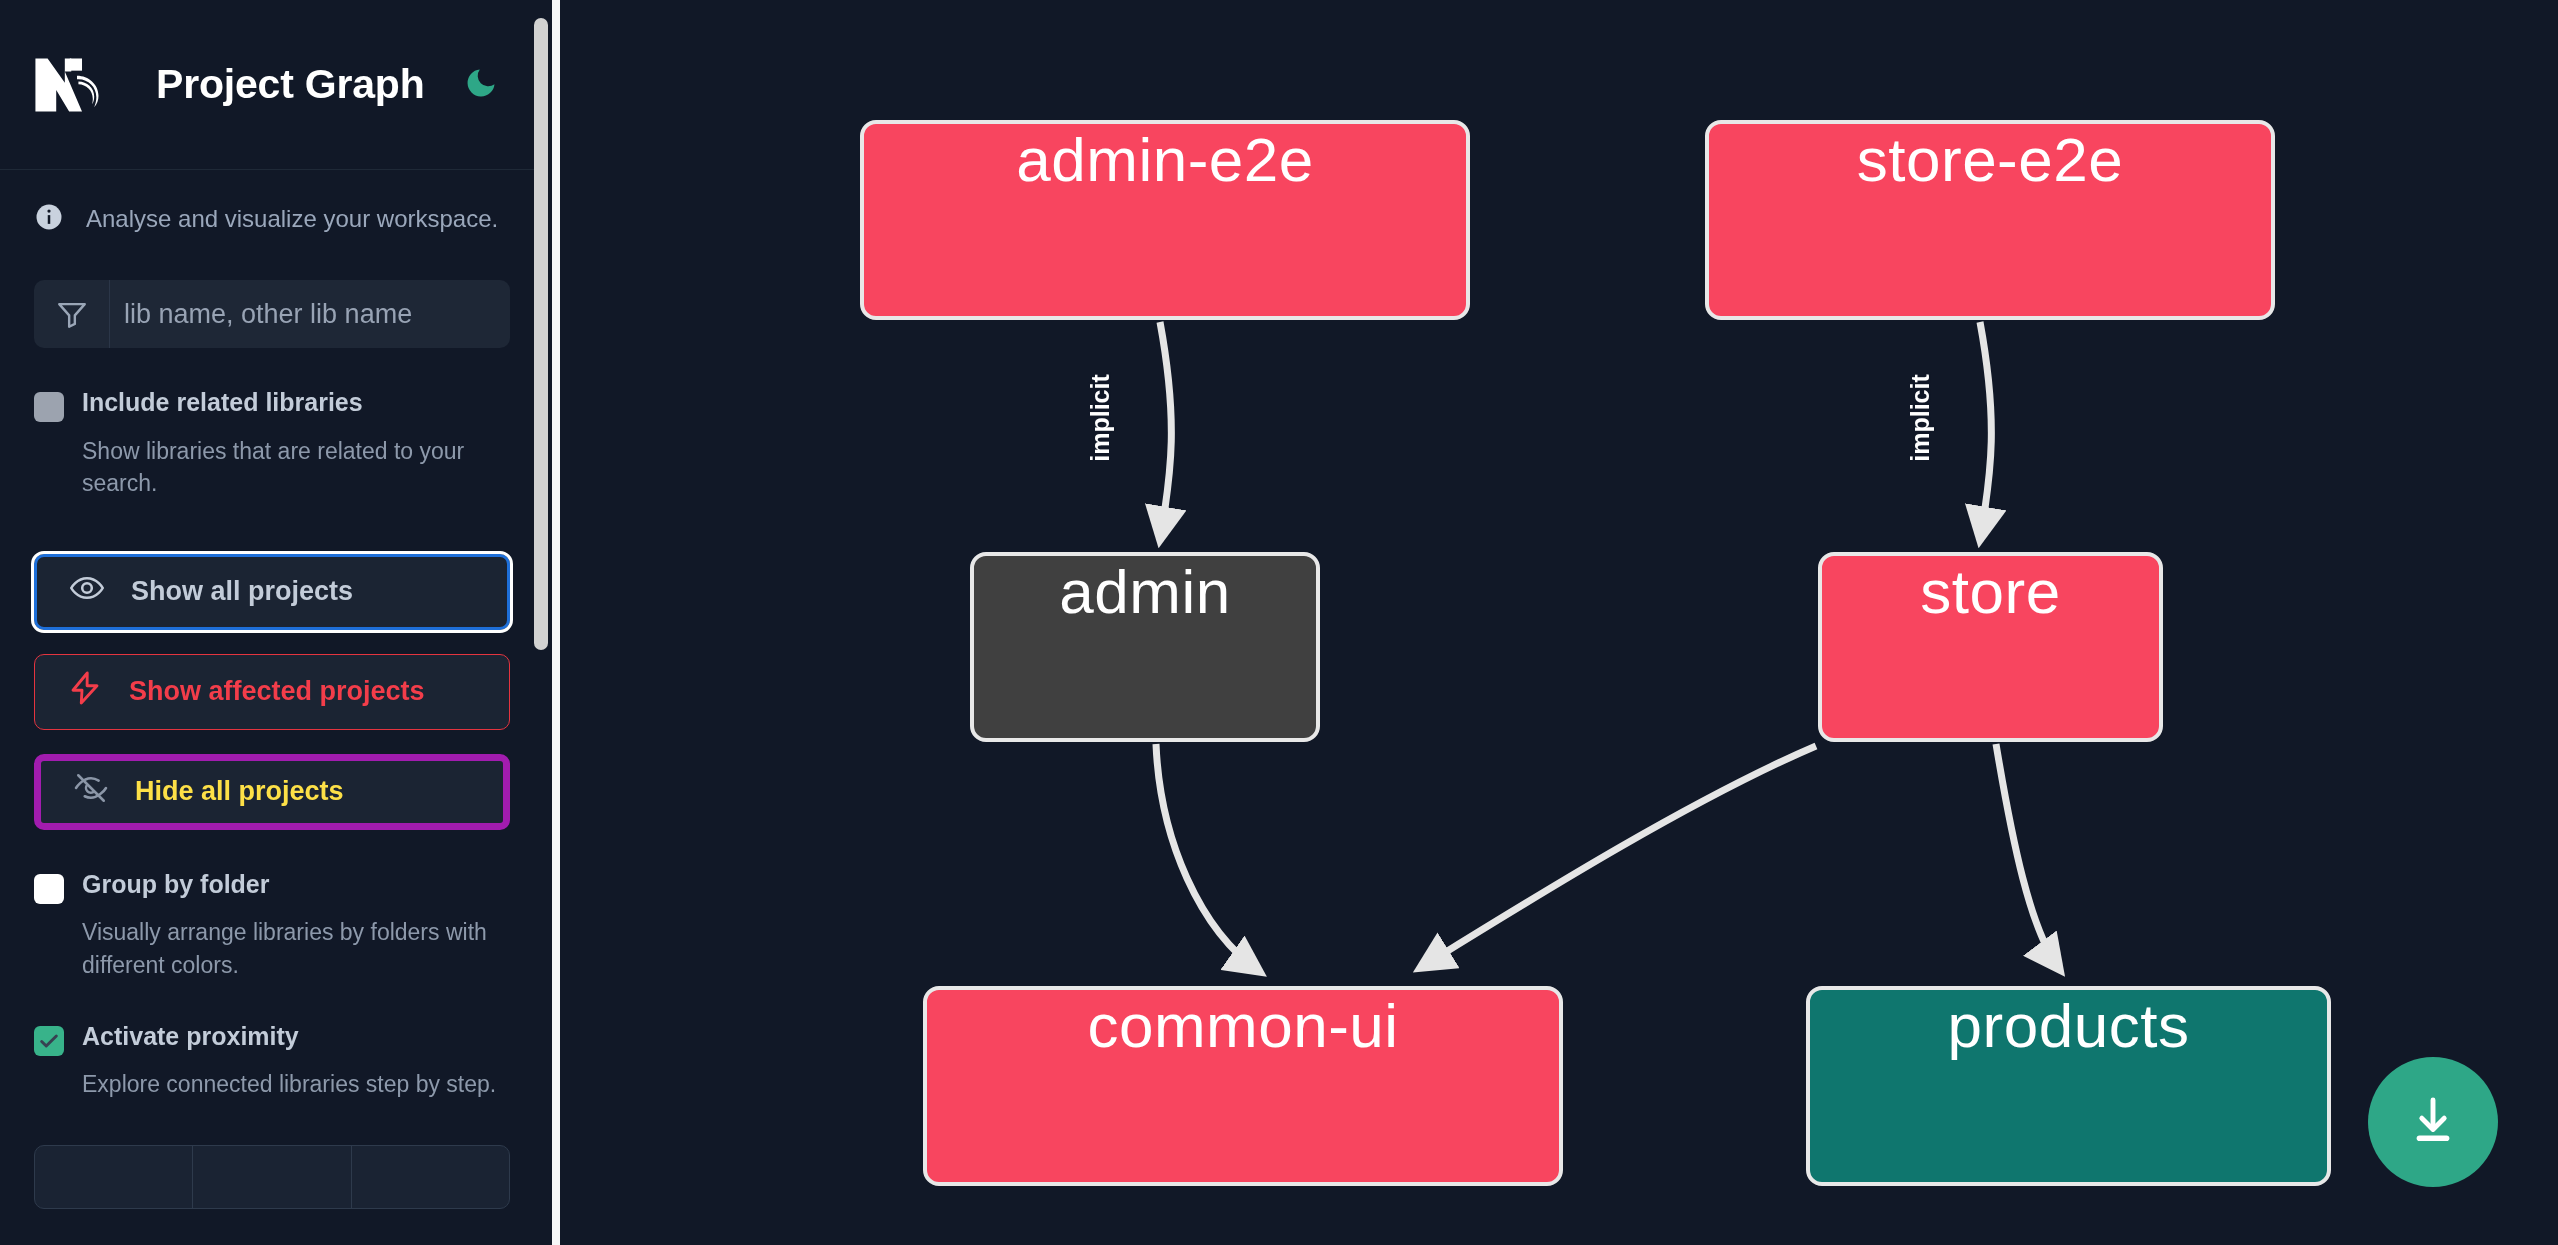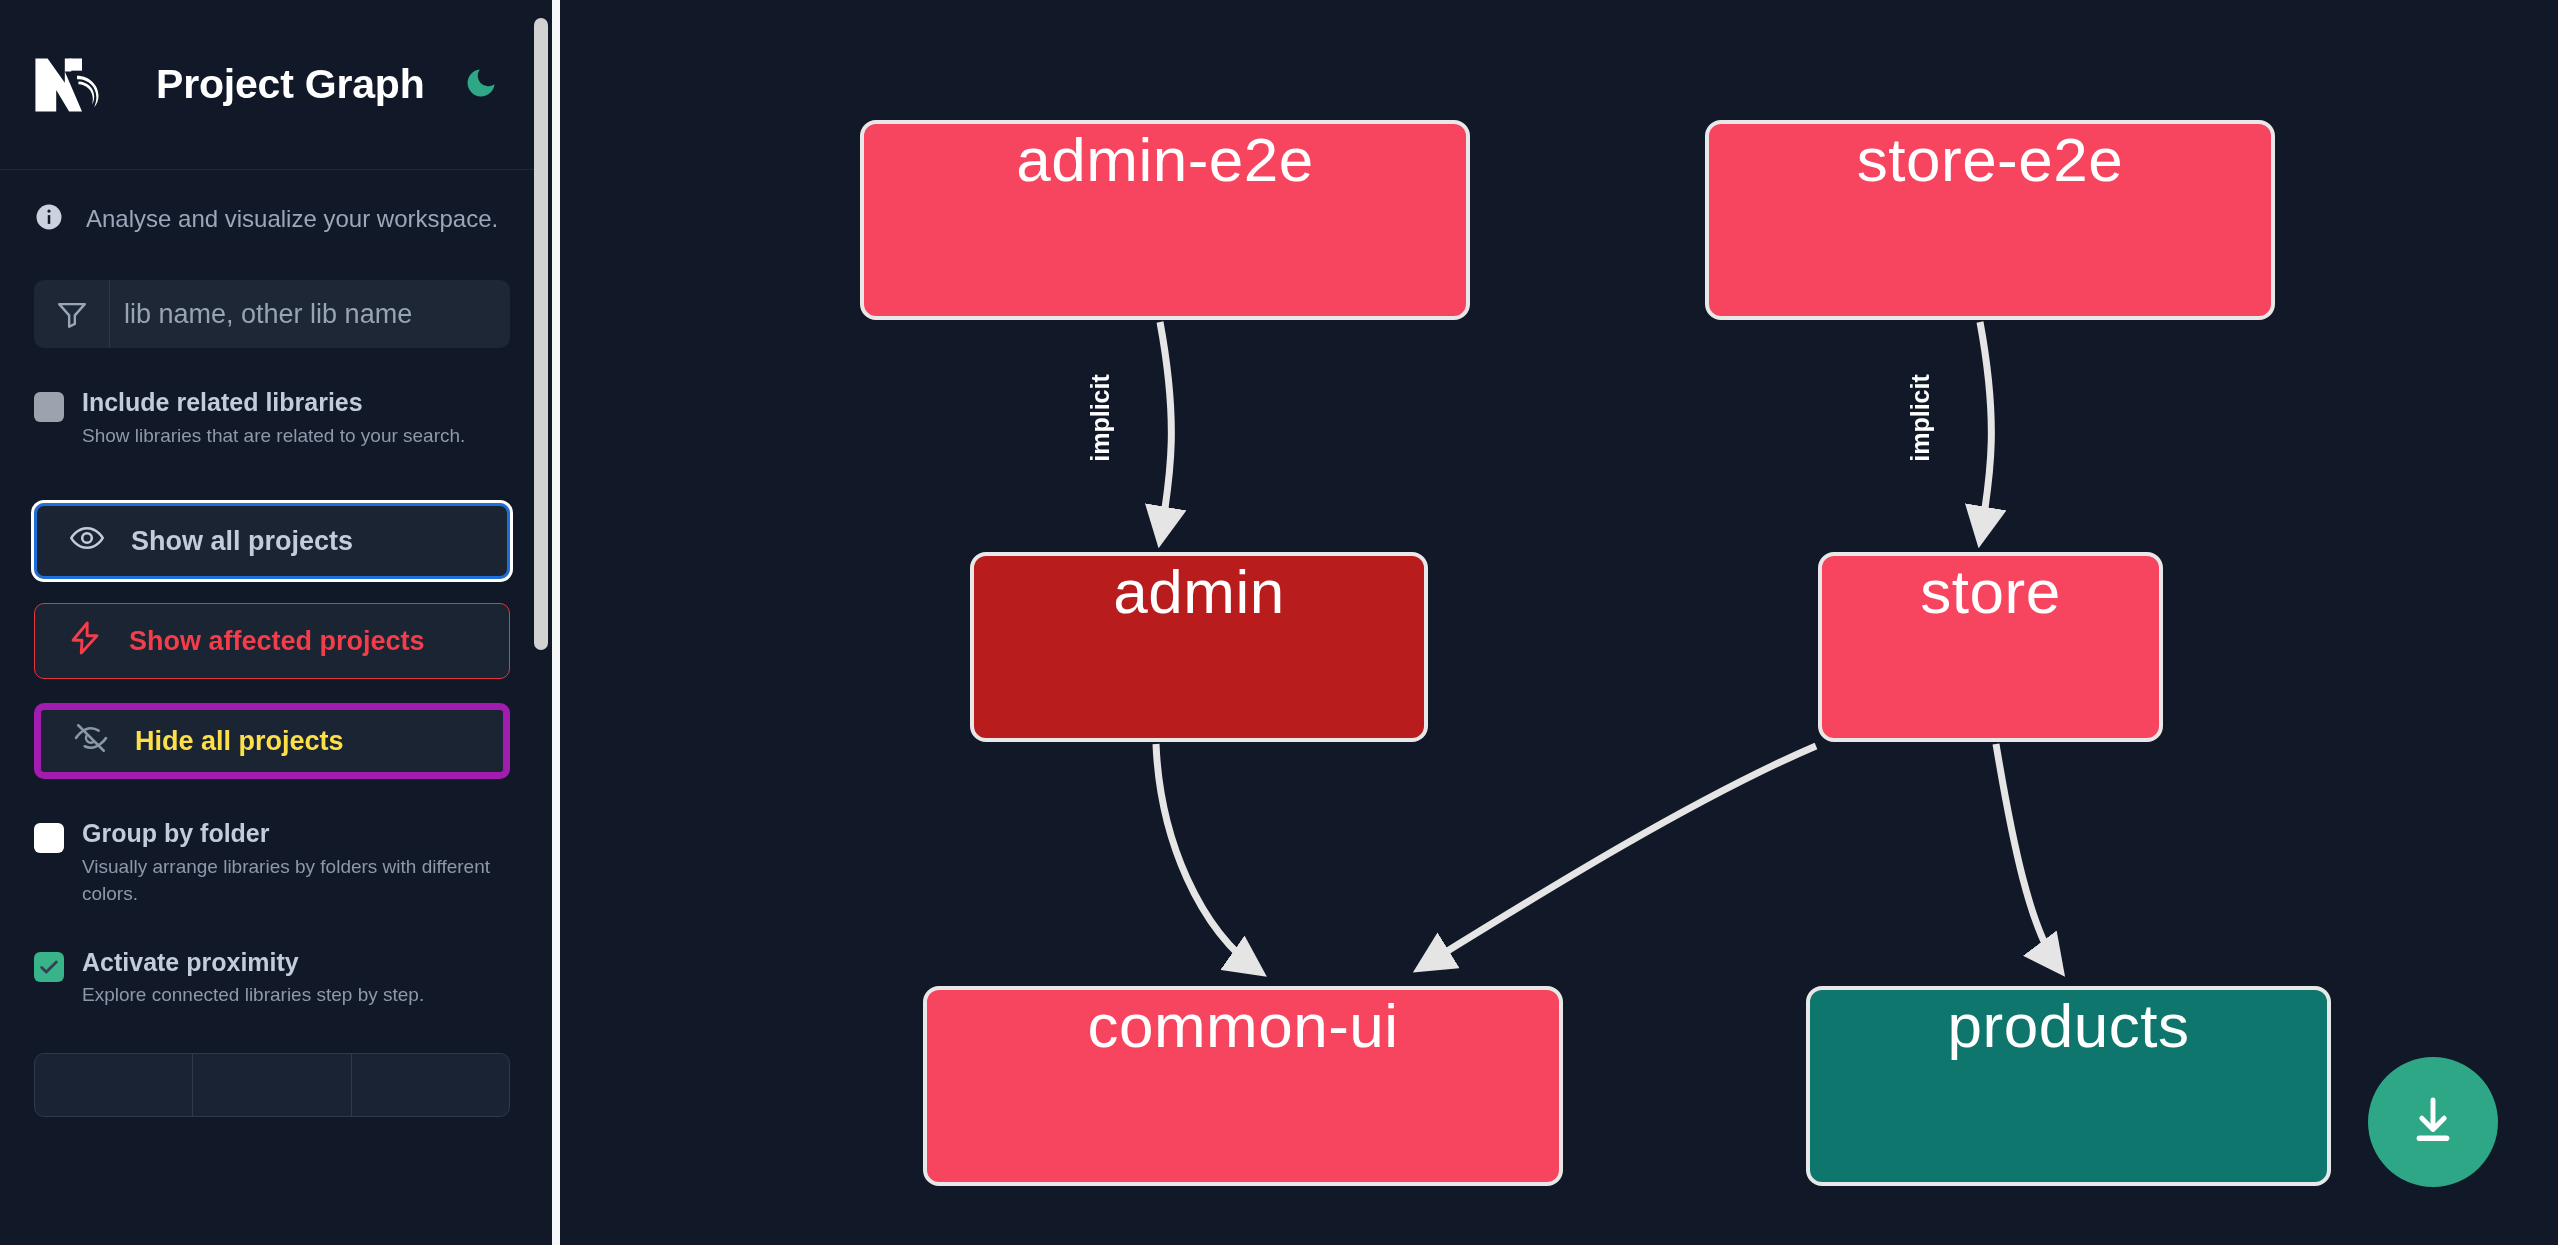--- a/index.html
+++ b/index.html
@@ -103,23 +103,23 @@
   }
   .chk-texts { display: flex; flex-direction: column; }
   .chk-label {
     color: #c3ccd9;
     font-size: 25px;
     font-weight: 700;
     line-height: 1.3;
   }
   .chk-desc {
     color: #8d99ab;
-    font-size: 19px;
+    font-size: 23px;
     line-height: 1.42;
-    margin-top: 4px;
+    margin-top: 16px;
     max-width: 430px;
   }
 
   .btn-stack { padding: 0 34px; margin-top: 54px; }
   .sb-btn {
     width: 100%;
     height: 76px;
     display: flex; align-items: center;
     gap: 26px;
     padding-left: 32px;
@@ -363,21 +363,21 @@
         <path d="M 1436 744 C 1452 840 1470 930 1500 970"></path>
       </g>
     </svg>
 
     <div class="node" style="left:300px;top:120px;width:610px;height:200px;background:#F8455F;">
       <span>admin-e2e</span>
     </div>
     <div class="node" style="left:1145px;top:120px;width:570px;height:200px;background:#F8455F;">
       <span>store-e2e</span>
     </div>
-    <div class="node" style="left:410px;top:552px;width:458px;height:190px;background:#b91c1c;">
+    <div class="node" style="left:410px;top:552px;width:350px;height:190px;background:#404040;">
       <span>admin</span>
     </div>
     <div class="node" style="left:1258px;top:552px;width:345px;height:190px;background:#F8455F;">
       <span>store</span>
     </div>
     <div class="node" style="left:363px;top:986px;width:640px;height:200px;background:#F8455F;">
       <span>common-ui</span>
     </div>
     <div class="node" style="left:1246px;top:986px;width:525px;height:200px;background:#0f766e;">
       <span>products</span>

